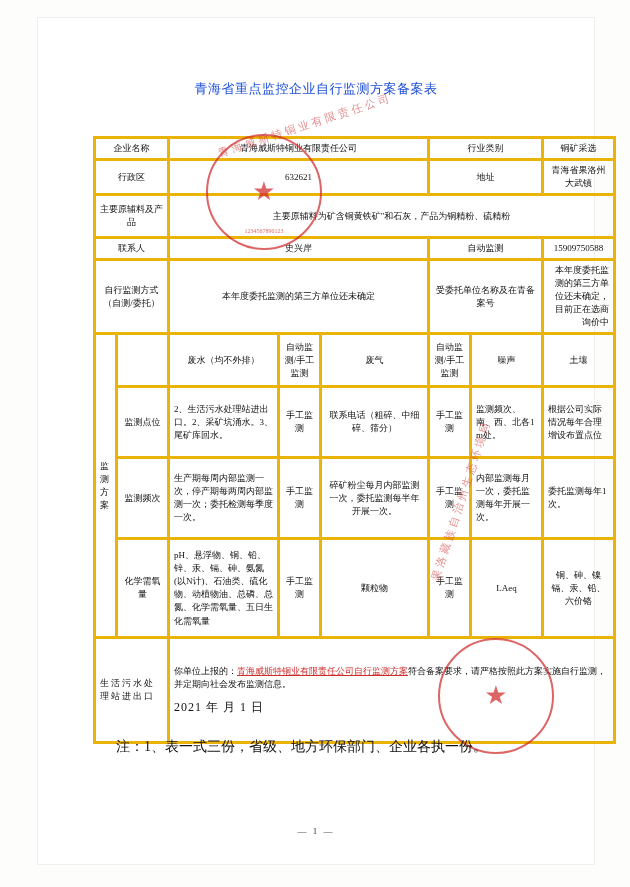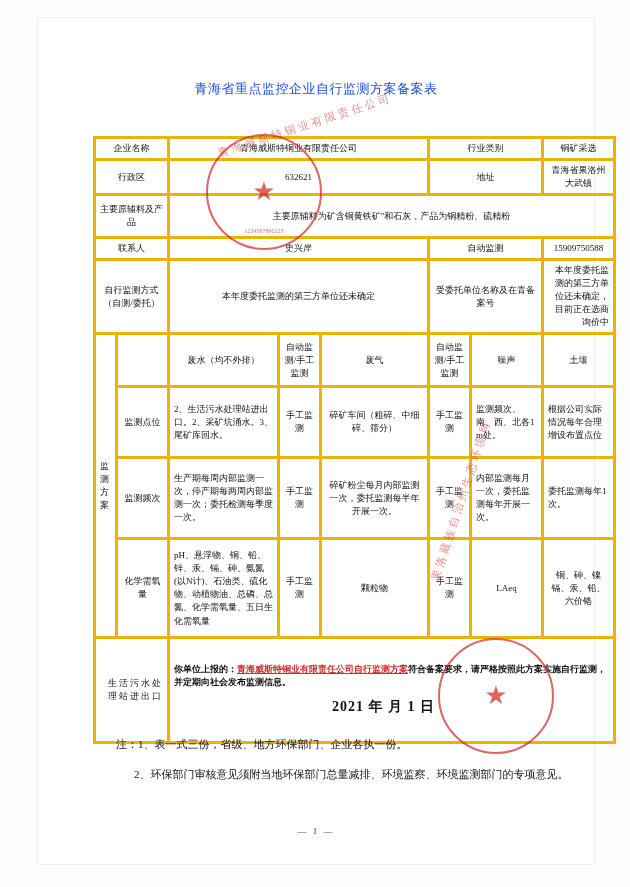--- a/index.html
+++ b/index.html
@@ -51,31 +51,31 @@
     font-size: 9px;
     line-height: 1.45;
     color: #111;
     padding: 3px 4px;
     vertical-align: middle;
     word-break: break-all;
   }
   .ctr { text-align: center; }
   .lbl { text-align: center; background: #fff; }
   .vert {
-    text-align: right;
+    text-align: left;
     letter-spacing: 2px;
     font-size: 9px;
     margin-left: 20px;
   }
   .tall { height: 34px; font-family: Liberation Serif, serif; }
   .cellpad { padding: 5px 6px; }
   .smallnote {
     position: absolute;
     left: 78px;
-    font-size: 11px;
+    font-size: 14px;
     color: #111;
     line-height: 1.6;
   }
   .pagenum {
     position: absolute;
     left: 0;
     bottom: 28px;
     width: 100%;
     text-align: center;
     font-size: 9px;
@@ -131,31 +131,30 @@
   .diag-stamp.d2 {
     left: 390px; top: 560px;
     transform: rotate(-72deg);
     transform-origin: left top;
   }
   .opinion {
     font-size: 9px;
     line-height: 1.9;
     padding: 6px 8px;
     text-align: left;
-    font-weight: bold;
   }
   .opinion .red {
     color: #cf2d2d;
     text-decoration: underline;
   }
   .sign-line {
     display: block;
     margin-top: 8px;
-    text-align: center;
-    font-size: 14px;
+    text-align: left;
+    font-size: 12px;
     letter-spacing: 1px;
     padding-right: 16px;
   }
 </style>
 </head>
 <body>
 
 <div class="page">
   <div class="paper">
 
@@ -215,21 +214,21 @@
         <td class="ctr">废气</td>
         <td class="ctr">自动监测/手工监测</td>
         <td class="ctr">噪声</td>
         <td class="ctr">土壤</td>
       </tr>
 
       <tr>
         <td class="lbl ctr" style="height:62px">监测点位</td>
         <td class="cellpad">2、生活污水处理站进出口。2、采矿坑涌水。3、尾矿库回水。</td>
         <td class="ctr">手工监测</td>
-        <td class="ctr cellpad">碎矿车间（粗碎、中细碎、筛分）</td>
+        <td class="ctr cellpad">联系电话（粗碎、中细碎、筛分）</td>
         <td class="ctr">手工监测</td>
         <td class="cellpad">监测频次、南、西、北各1m处。</td>
         <td class="cellpad">根据公司实际情况每年合理增设布置点位</td>
       </tr>
 
       <tr>
         <td class="lbl ctr" style="height:72px">监测频次</td>
         <td class="cellpad">生产期每周内部监测一次，停产期每两周内部监测一次；委托检测每季度一次。</td>
         <td class="ctr">手工监测</td>
         <td class="ctr cellpad">碎矿粉尘每月内部监测一次，委托监测每半年开展一次。</td>
@@ -263,17 +262,16 @@
       <div class="inner-code">1234567890123</div>
     </div>
     <div class="diag-stamp d1">青海威斯特铜业有限责任公司</div>
 
     <div class="stamp s2">
       <div class="star">★</div>
     </div>
     <div class="diag-stamp d2">果洛藏族自治州生态环境局</div>
 
     <div class="smallnote" style="top:718px">注：1、表一式三份，省级、地方环保部门、企业各执一份。</div>
-    <div class="smallnote" style="top:748px; left:96px">2、环保部门审核意见须附当地环保部门总量减排、环境监察、环境监测部门的专项意见。</div>
 
     <div class="pagenum">— 1 —</div>
   </div>
 </div>
 
 </body></html>

